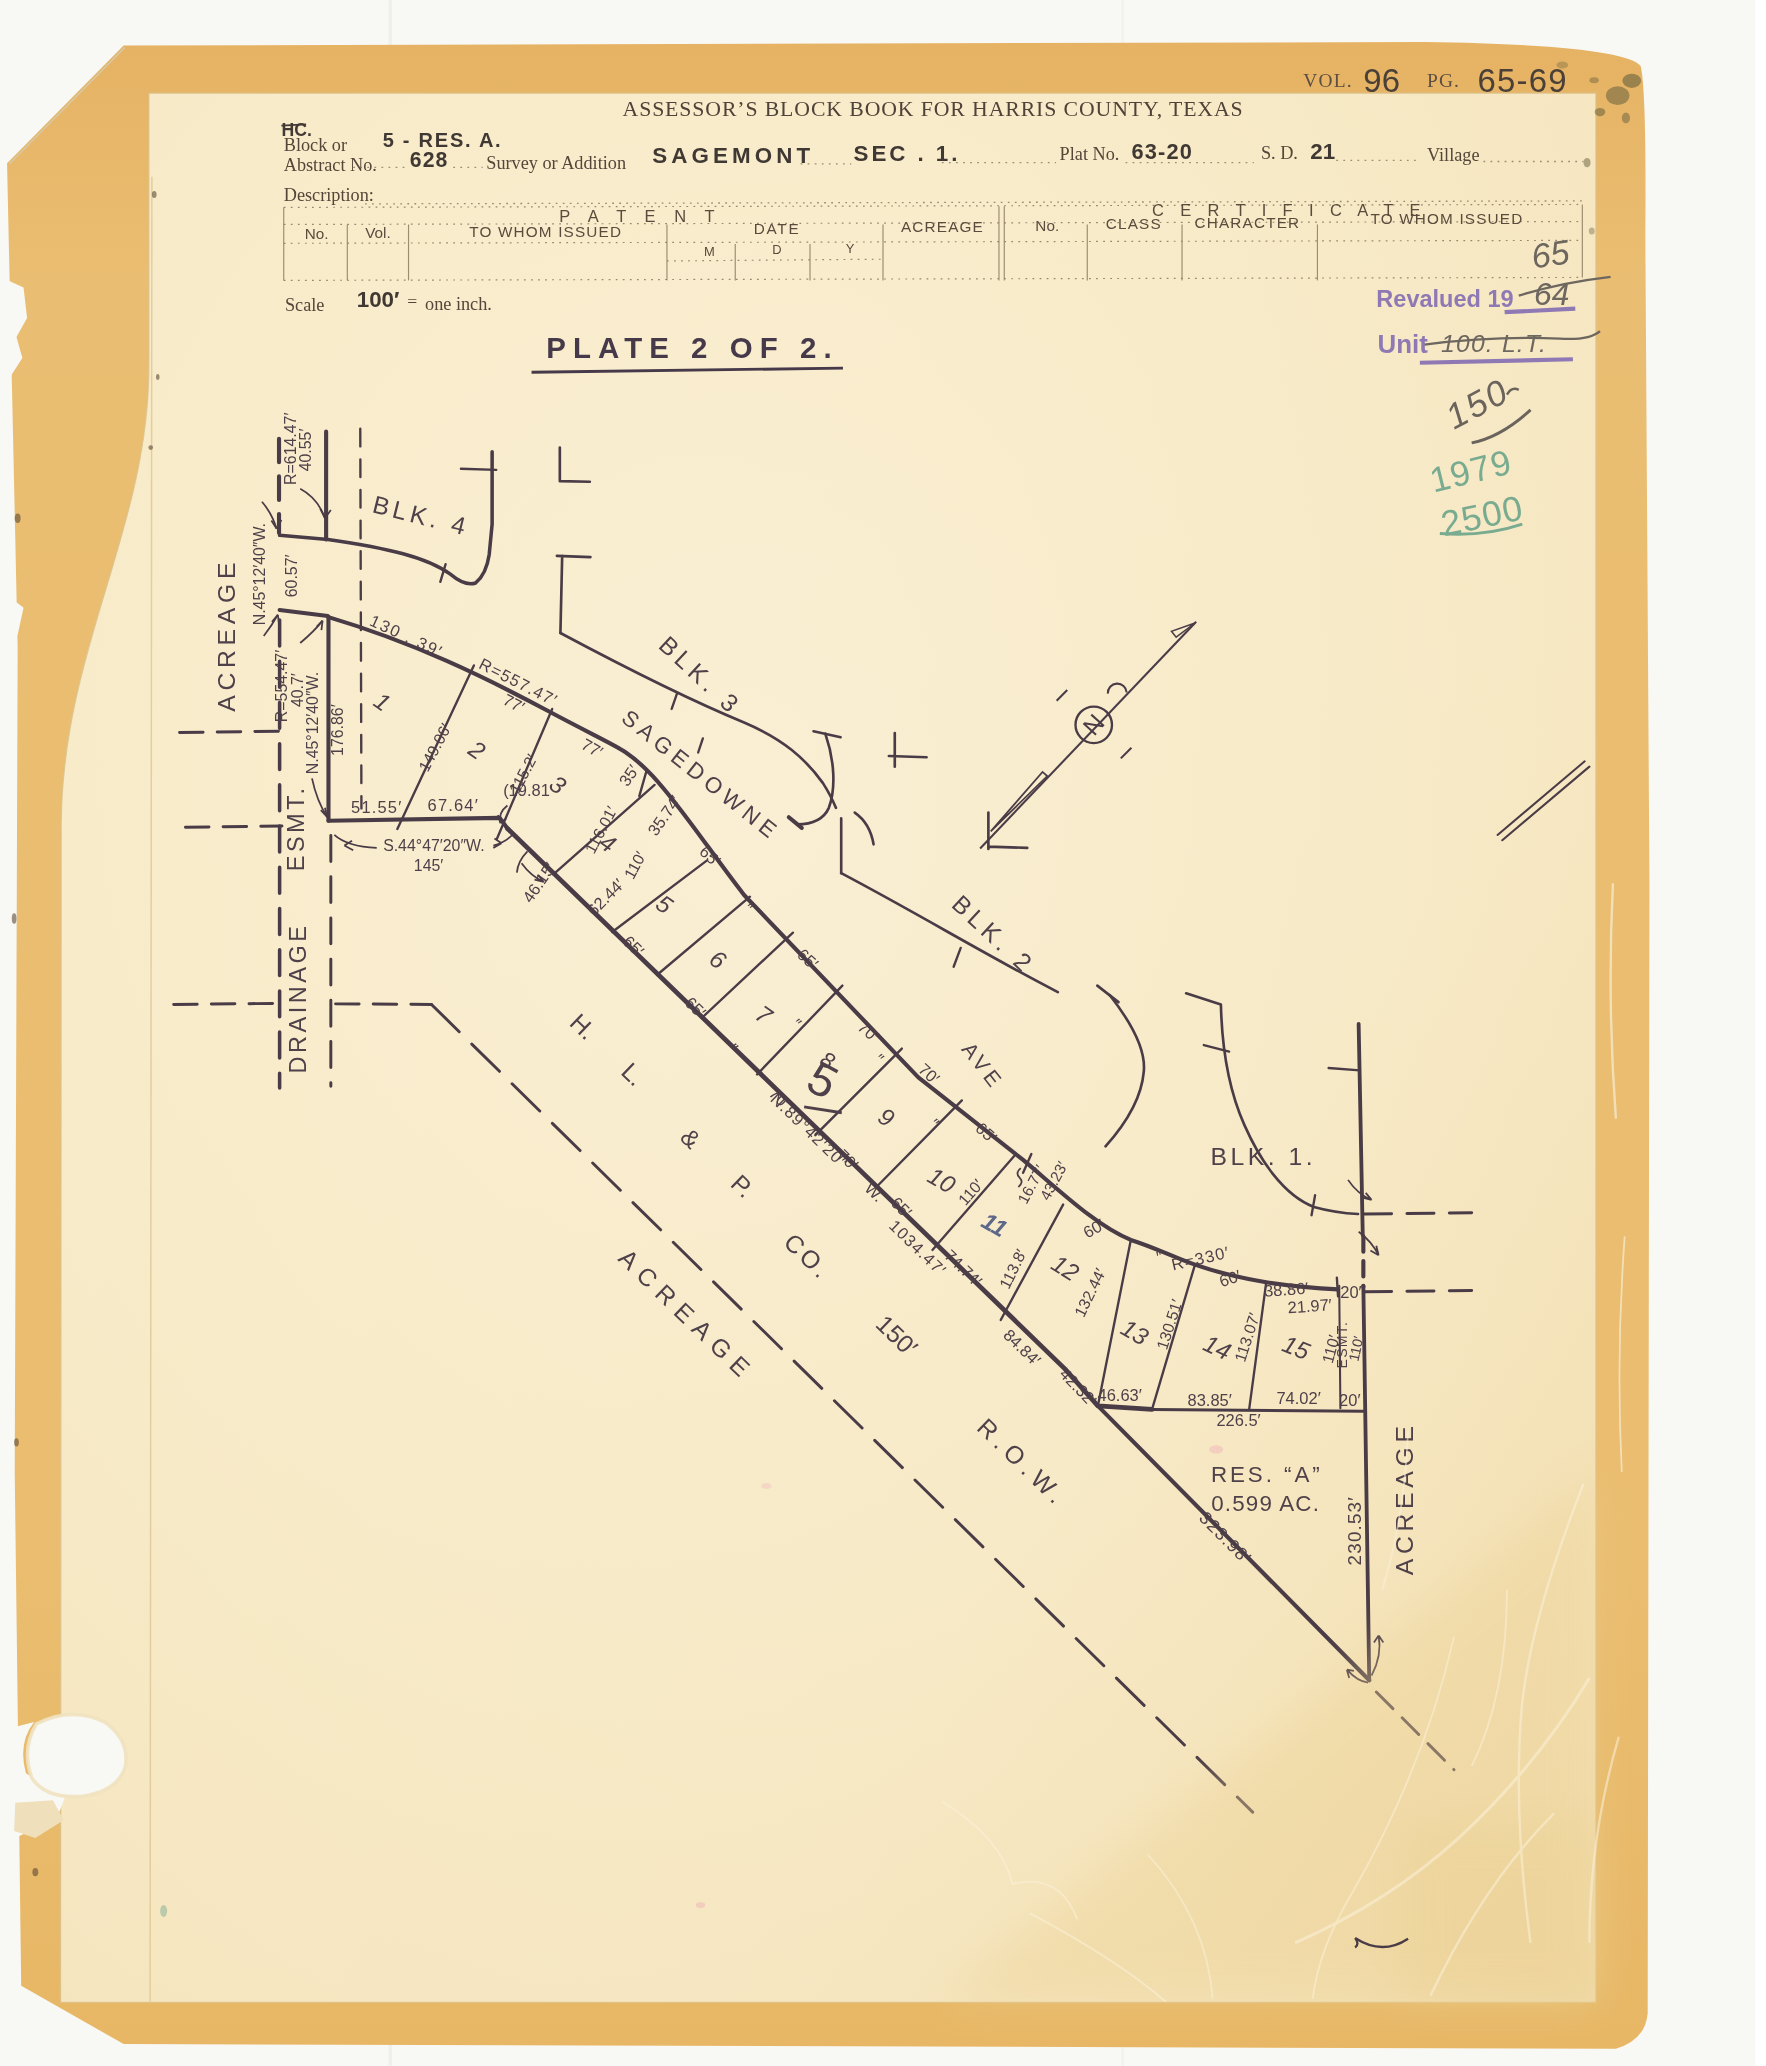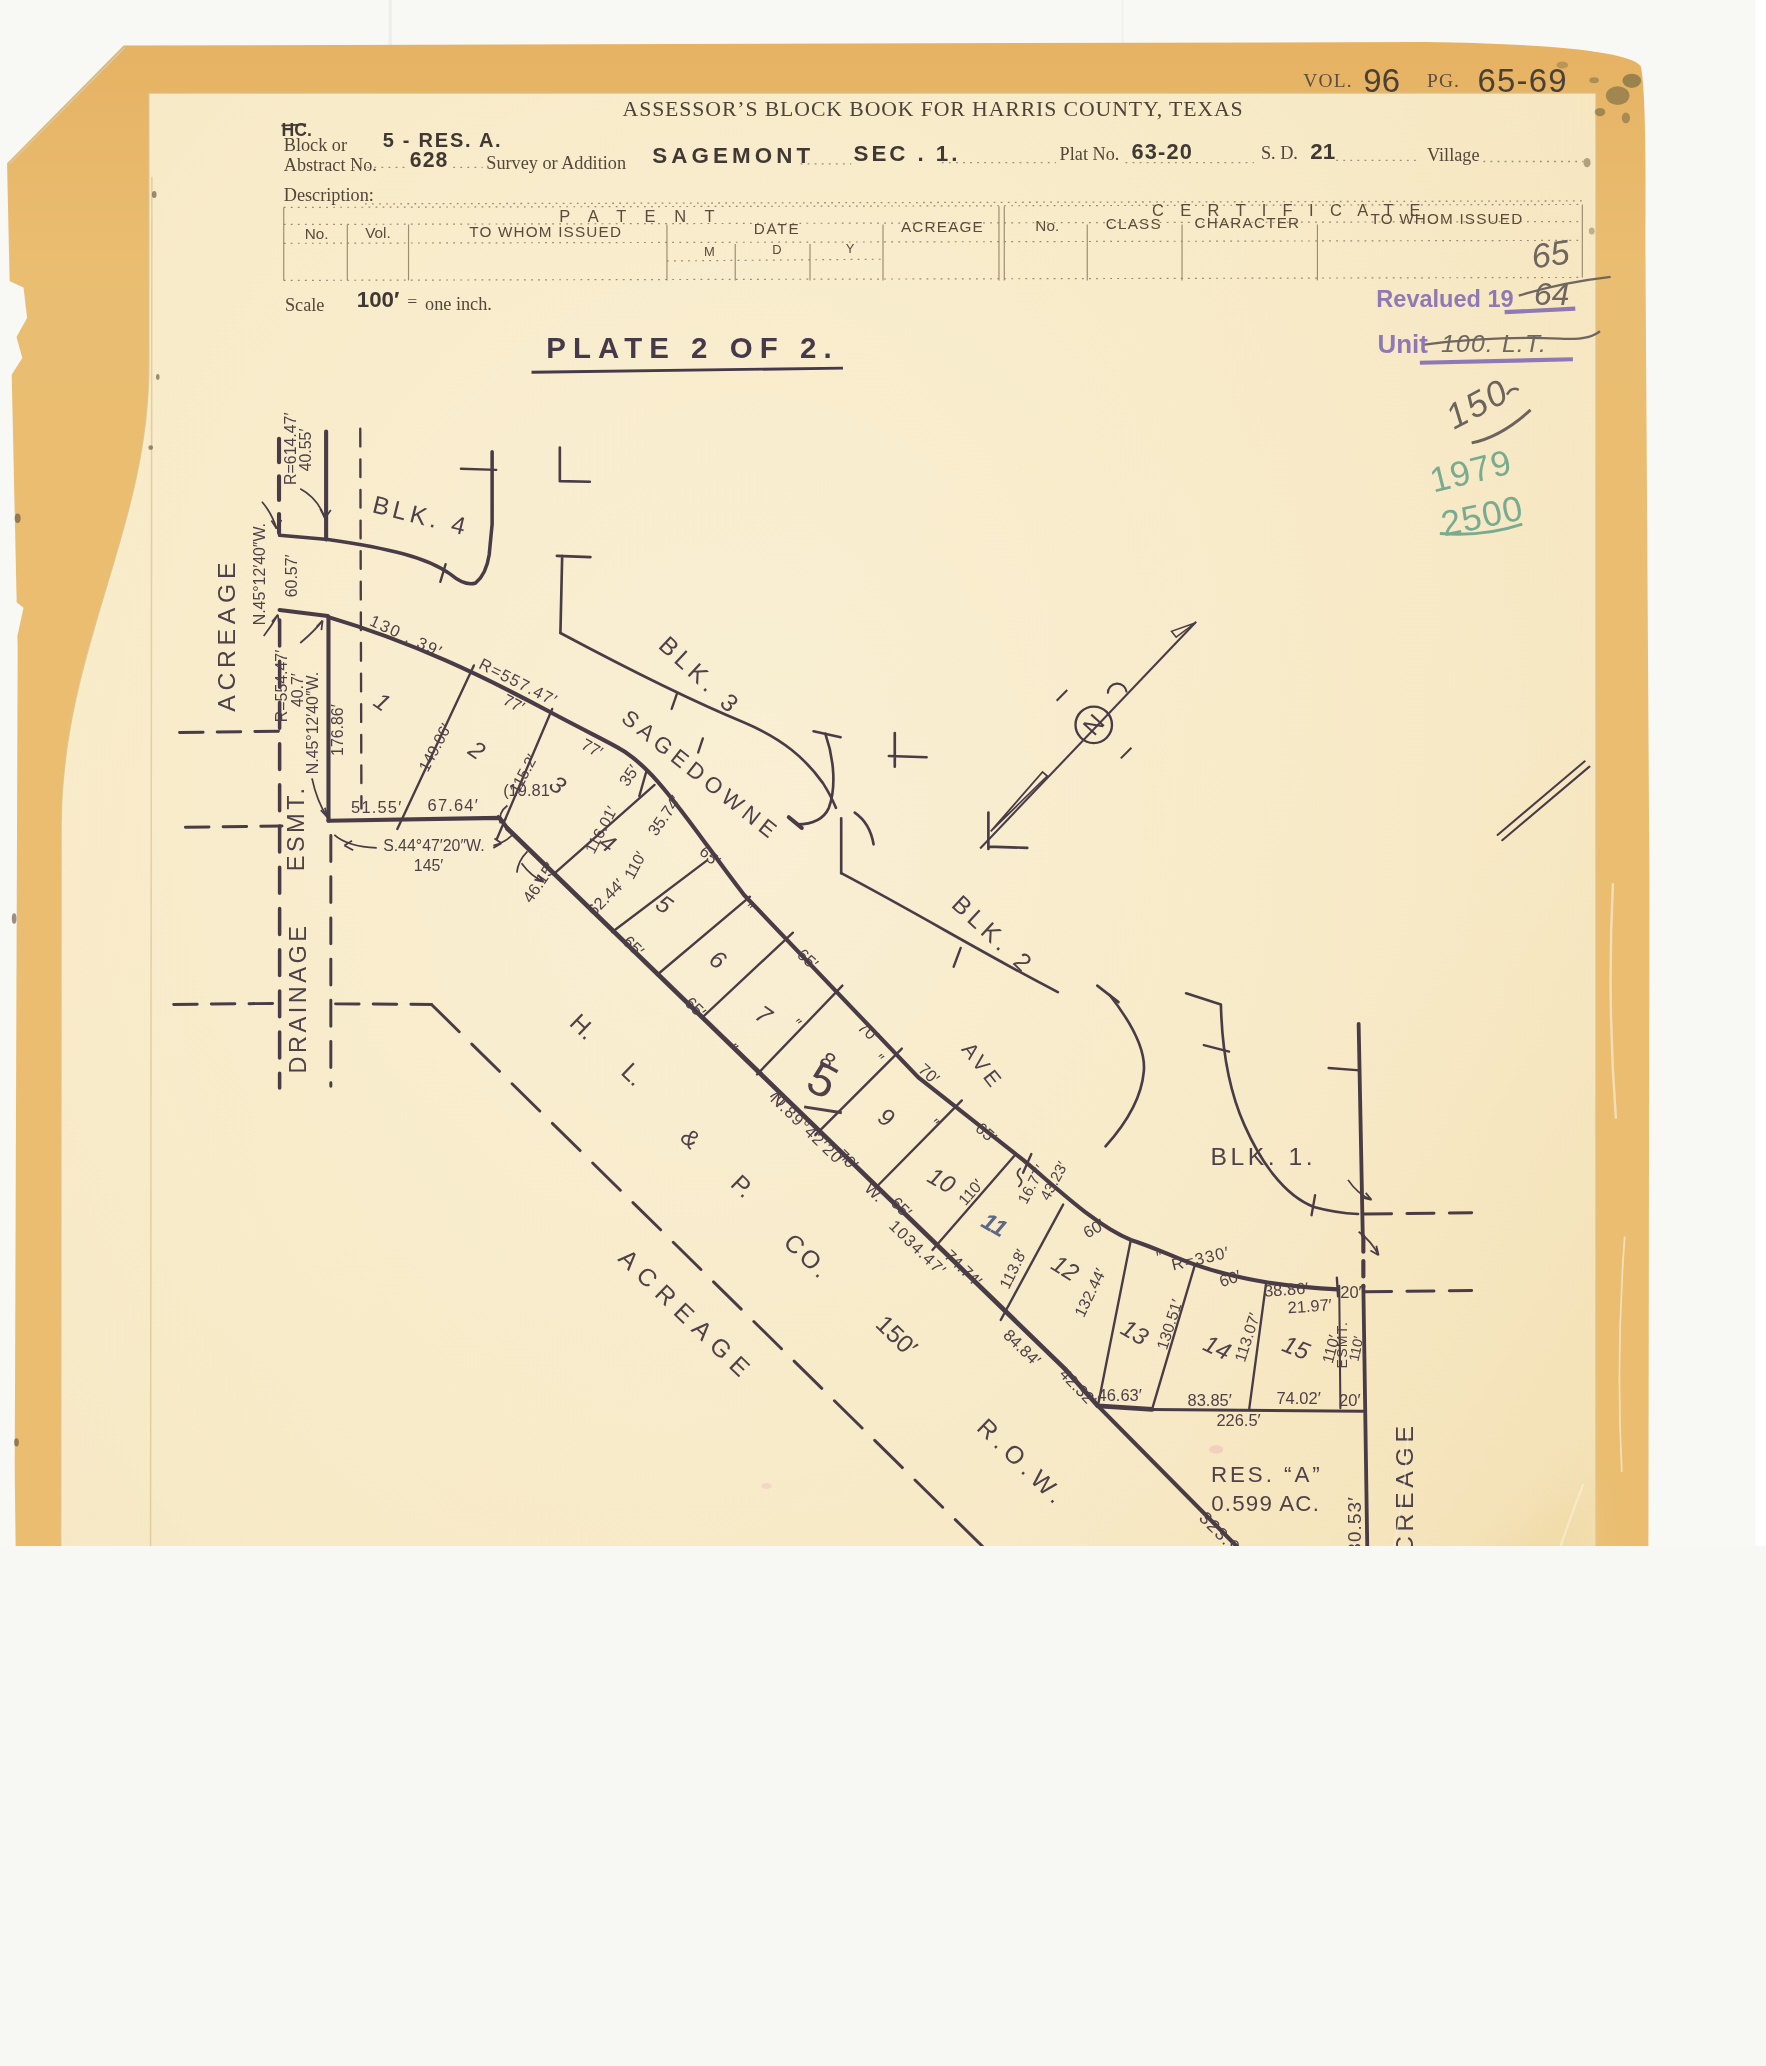--- a/index.html
+++ b/index.html
@@ -1,16 +1,16 @@
 <!DOCTYPE html>
 <html style="font-size:9.4px"><head>
 <meta charset="utf-8">
 <style>
   html,body{margin:0;padding:0;background:#f7f7f4;}
-  #page{position:relative;width:1766px;height:1546px;overflow:hidden;background:#f7f7f4;}
+  #page{position:relative;width:1766px;height:2066px;overflow:hidden;background:#f7f7f4;}
   svg text{font-family:"Liberation Sans",sans-serif;}
   .serif{font-family:"Liberation Serif",serif;}
 </style>
 </head>
 <body>
 <div id="page">
 <svg width="1766" height="2066" viewBox="0 0 3000 3509">
 <defs>
   <linearGradient id="tanG" x1="0" y1="0" x2="0" y2="1">
     <stop offset="0" stop-color="#e6b263"></stop>

